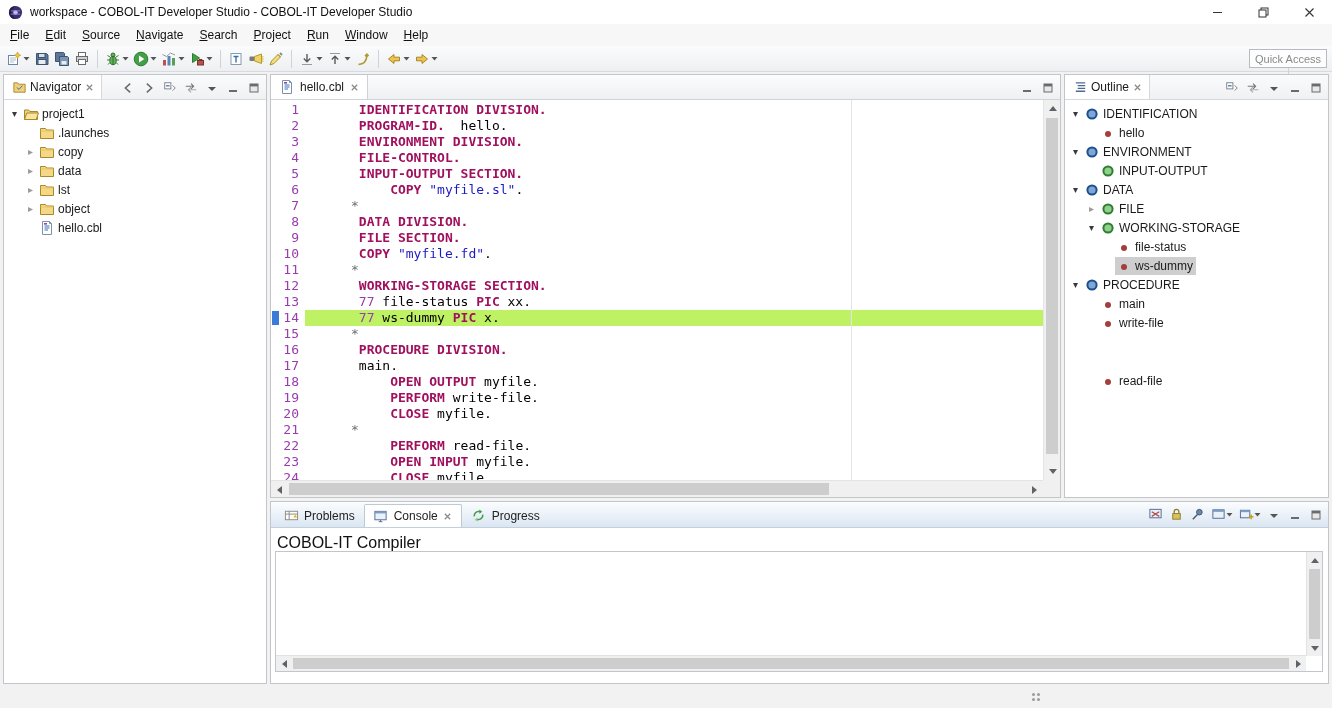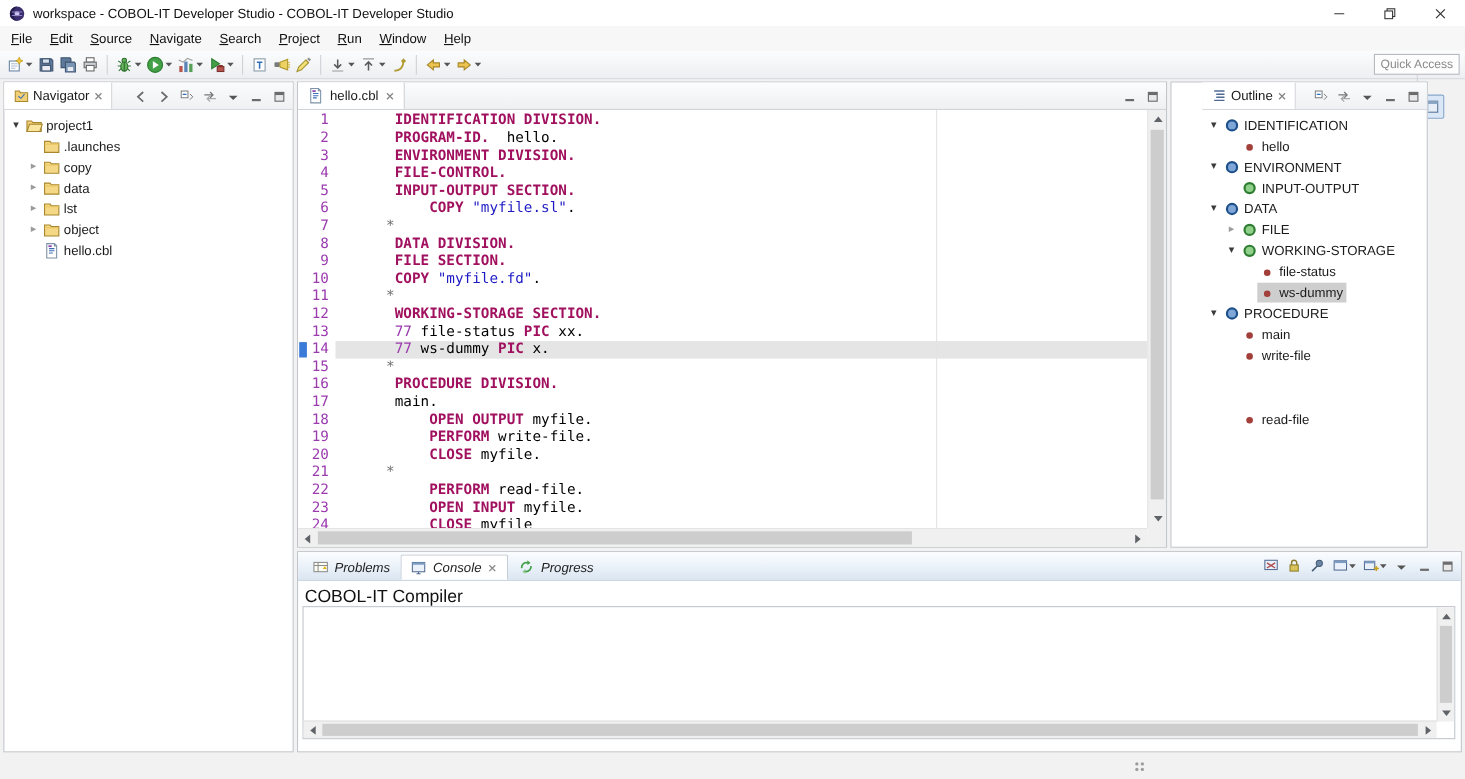--- a/index.html
+++ b/index.html
@@ -35,21 +35,21 @@
   .quick-access { width:78px; height:19px; border:1px solid #b7bac1; background:#fdfdfd; color:#8a8a8a;
                   font-size:11px; display:flex; align-items:center; justify-content:center; }
   .persp-wrap { display:flex; align-items:center; gap:2px; }
   .persp-btn { height:22px; padding:2px 3px; display:flex; align-items:center; border:1px solid transparent; }
   .persp-btn.active { background:#d9e7f6; border:1px solid #86a7cc; border-radius:2px; }
 
   
   .panel { position:absolute; background:#ffffff; border:1px solid #c2c6cb; }
   .navigator { left:3px; top:74px; width:264px; height:610px; }
   .editor-stack { left:270px; top:74px; width:791px; height:424px; }
-  .outline { left:1064px; top:74px; width:234px; height:424px;padding-left:28px; }
+  .outline { left:1064px; top:74px; width:265px; height:424px; }
   .console { left:270px; top:501px; width:1059px; height:183px; }
 
   .view-header { height:25px; background:linear-gradient(#fafbfc,#f0f1f3); border-bottom:1px solid #d5d8dc;
                  display:flex; align-items:center; position:relative; }
   .view-tab { height:100%; display:flex; align-items:center; gap:3px; padding:0 7px; background:#fff;
               border-right:1px solid #d5d8dc; font-size:12px; }
   .view-tools { position:absolute; right:3px; top:0; height:25px; display:flex; align-items:center; gap:3px; }
   .vt-btn { height:18px; display:flex; align-items:center; justify-content:center; padding:0 1px; }
 
   
@@ -66,21 +66,21 @@
                    display:flex; position:relative; }
   .editor-tab { display:flex; align-items:center; gap:5px; padding:0 8px; background:#fff;
                 border-right:1px solid #cfd2d6; font-size:12px; }
   .editor-body { position:absolute; top:25px; left:0; right:17px; bottom:17px; background:#fff; overflow:hidden;
                  font-family:"DejaVu Sans Mono","Liberation Mono",monospace; font-size:13px; line-height:16px; }
   .gutter { position:absolute; left:0; top:0; bottom:0; width:34px; background:#fff; color:#9a3bae;
             text-align:right; padding:2px 6px 0 0; }
   .gut-line { height:16px; }
   .code { position:absolute; left:34px; top:0; right:0; bottom:0; padding-top:2px; }
   .code-line { height:16px; padding-left:46px; white-space:pre; }
-  .code-line.cur { background:#e5e5e5; }
+  .code-line.cur { background:#bef264; }
   .ruler { position:absolute; left:580px; top:0; bottom:0; width:1px; background:#e3e3e3; z-index:3; }
   .cur-marker { position:absolute; left:1px; width:7px; height:14px; background:#3c7ad8; z-index:4; }
   .k { color:#a0105e; font-weight:bold; }
   .s { color:#1d1ac4; }
   .d { color:#9a3bae; }
   .c { color:#6f6f6f; }
   .p { color:#000; }
 
   
   .vscroll { position:absolute; top:25px; right:0; width:17px; bottom:17px; background:#f0f0f0; border-left:1px solid #e4e4e4; }
@@ -90,21 +90,21 @@
   .vthumb { position:absolute; left:2px; right:2px; background:#cdcdcd; }
   .hthumb { position:absolute; top:2px; bottom:2px; background:#cdcdcd; }
   .tri { width:0; height:0; border:4px solid transparent; }
   .tri-up { border-bottom:5px solid #5f6368; border-top:none; }
   .tri-down { border-top:5px solid #5f6368; border-bottom:none; }
   .tri-left { border-right:5px solid #5f6368; border-left:none; }
   .tri-right { border-left:5px solid #5f6368; border-right:none; }
 
   
   .console-header { height:26px; background:linear-gradient(#fbfdff,#dbe6f2); border-bottom:1px solid #c2cfdd;
-                    display:flex; align-items:center; position:relative;font-style:italic; }
+                    display:flex; align-items:center; position:relative; }
   .ctabs { display:flex; align-items:flex-end; height:100%; padding-left:4px; gap:1px; }
   .ctab { height:23px; display:flex; align-items:center; gap:5px; padding:0 8px; font-size:12px; color:#222; }
   .ctab.active { background:#fff; border:1px solid #c0c8d2; border-bottom:none; border-radius:2px 2px 0 0; }
   .console-title { padding:6px 6px 2px 6px; font-size:16px; color:#111; }
   .console-box { position:absolute; left:4px; right:5px; top:49px; bottom:11px; border:1px solid #c2c6cc; background:#fff; }
   .cb-v { position:absolute; top:0; bottom:15px; right:0; width:16px; background:#f0f0f0; border-left:1px solid #e2e2e2; }
   .cb-h { position:absolute; left:0; right:16px; bottom:0; height:16px; background:#f0f0f0; border-top:1px solid #e2e2e2; }
   .cb-btn { position:absolute; width:16px; height:16px; display:flex; align-items:center; justify-content:center; }
 
   

